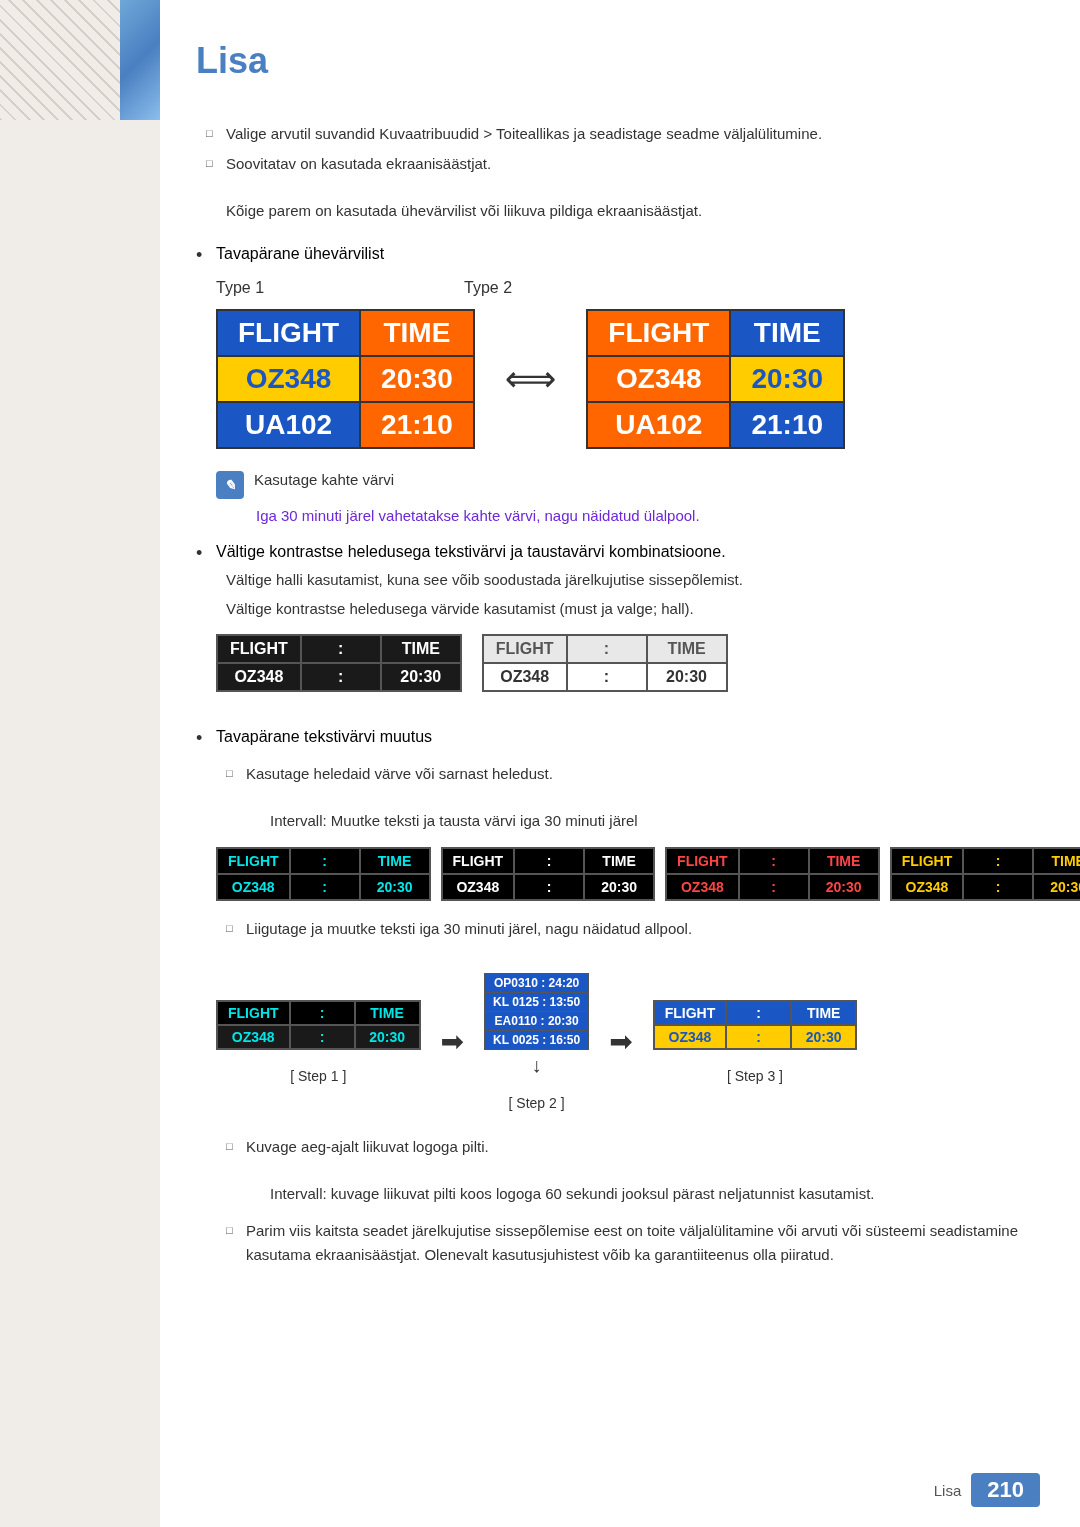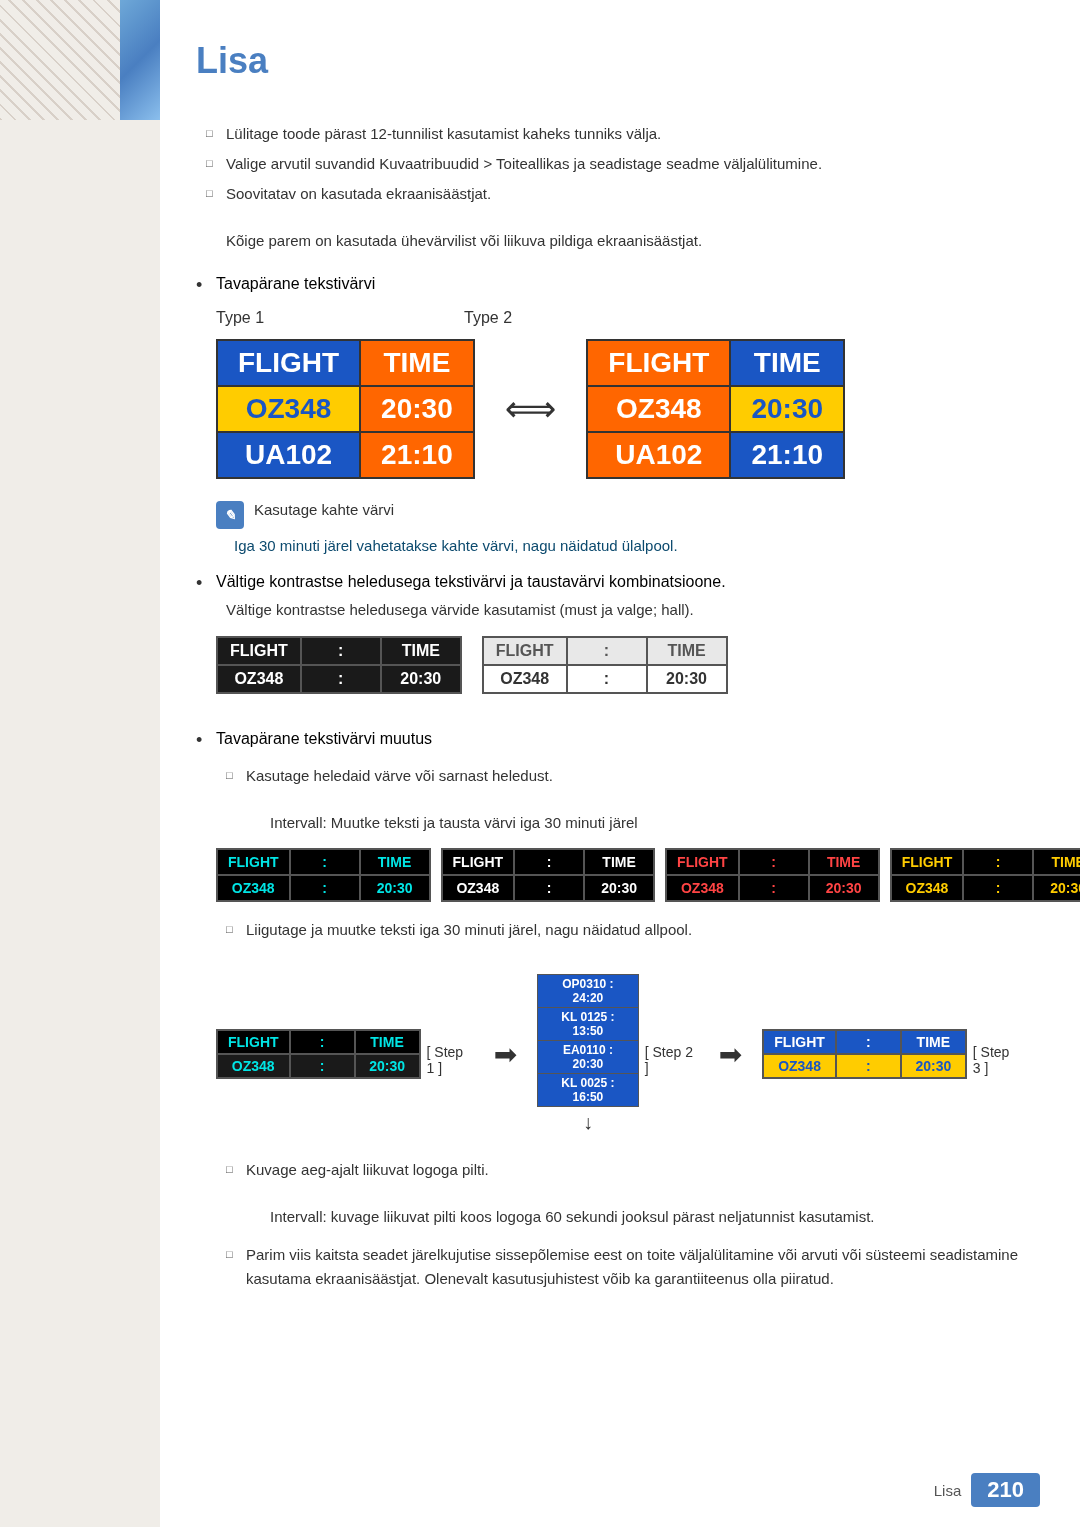--- a/index.html
+++ b/index.html
@@ -175,23 +175,23 @@
       font-style: italic;
       font-weight: bold;
     }
     .note-text {
       font-size: 15px;
       color: #333;
       line-height: 1.5;
     }
     .note-subtext {
       font-size: 15px;
-      color: #0c4a6e;
+      color: #6d28d9;
       line-height: 1.5;
-      margin-left: 38px;
+      margin-left: 60px;
       margin-bottom: 16px;
     }
 
     
     .small-flight-tables-row {
       display: flex;
       gap: 20px;
       margin-bottom: 20px;
       margin-left: 20px;
     }
@@ -253,21 +253,21 @@
     
     .steps-row {
       display: flex;
       align-items: center;
       gap: 20px;
       margin-bottom: 8px;
       margin-left: 20px;
     }
     .step-block {
       display: flex;
-      flex-direction: row;
+      flex-direction: column;
       align-items: center;
       gap: 6px;
     }
     .step-label {
       font-size: 14px;
       color: #333;
       margin-top: 12px;
     }
     .step-arrow {
       font-size: 28px;
@@ -348,30 +348,29 @@
 <div class="left-sidebar">
   <div class="diagonal-pattern"></div>
   <div class="sidebar-blue-bar"></div>
 </div>
 
 <div class="page-wrapper">
 
   <h1 class="page-title">Lisa</h1>
 
   <ul class="top-bullets">
-    <li>Lülitage toode pärast 12-tunnilist kasutamist kaheks tunniks välja.</li>
     <li>Valige arvutil suvandid Kuvaatribuudid &gt; Toiteallikas ja seadistage seadme väljalülitumine.</li>
     <li>Soovitatav on kasutada ekraanisäästjat.</li>
   </ul>
   <p class="indented-text">Kõige parem on kasutada ühevärvilist või liikuva pildiga ekraanisäästjat.</p>
 
   <div class="section-spacer"></div>
 
   <div class="main-bullet-item">
-    <span>Tavapärane tekstivärvi</span>
+    <span>Tavapärane ühevärvilist</span>
   </div>
 
   <div class="section-spacer-sm"></div>
 
   <div class="type-row">
     <span class="type-label">Type 1</span>
     <span class="type-label">Type 2</span>
   </div>
 
   <div class="flight-tables-row">
@@ -417,20 +416,21 @@
     <div class="note-icon">
       <span class="note-icon-inner">✎</span>
     </div>
     <span class="note-text">Kasutage kahte värvi</span>
   </div>
   <p class="note-subtext">Iga 30 minuti järel vahetatakse kahte värvi, nagu näidatud ülalpool.</p>
 
   <div class="main-bullet-item">
     <span>Vältige kontrastse heledusega tekstivärvi ja taustavärvi kombinatsioone.</span>
   </div>
+  <p class="indented-text">Vältige halli kasutamist, kuna see võib soodustada järelkujutise sissepõlemist.</p>
   <p class="indented-text">Vältige kontrastse heledusega värvide kasutamist (must ja valge; hall).</p>
 
   <div class="section-spacer-sm"></div>
 
   <div class="small-flight-tables-row">
 
     <table class="small-flight-table">
       <tbody>
           <tr>
         <td class="sf-dark">FLIGHT</td>

